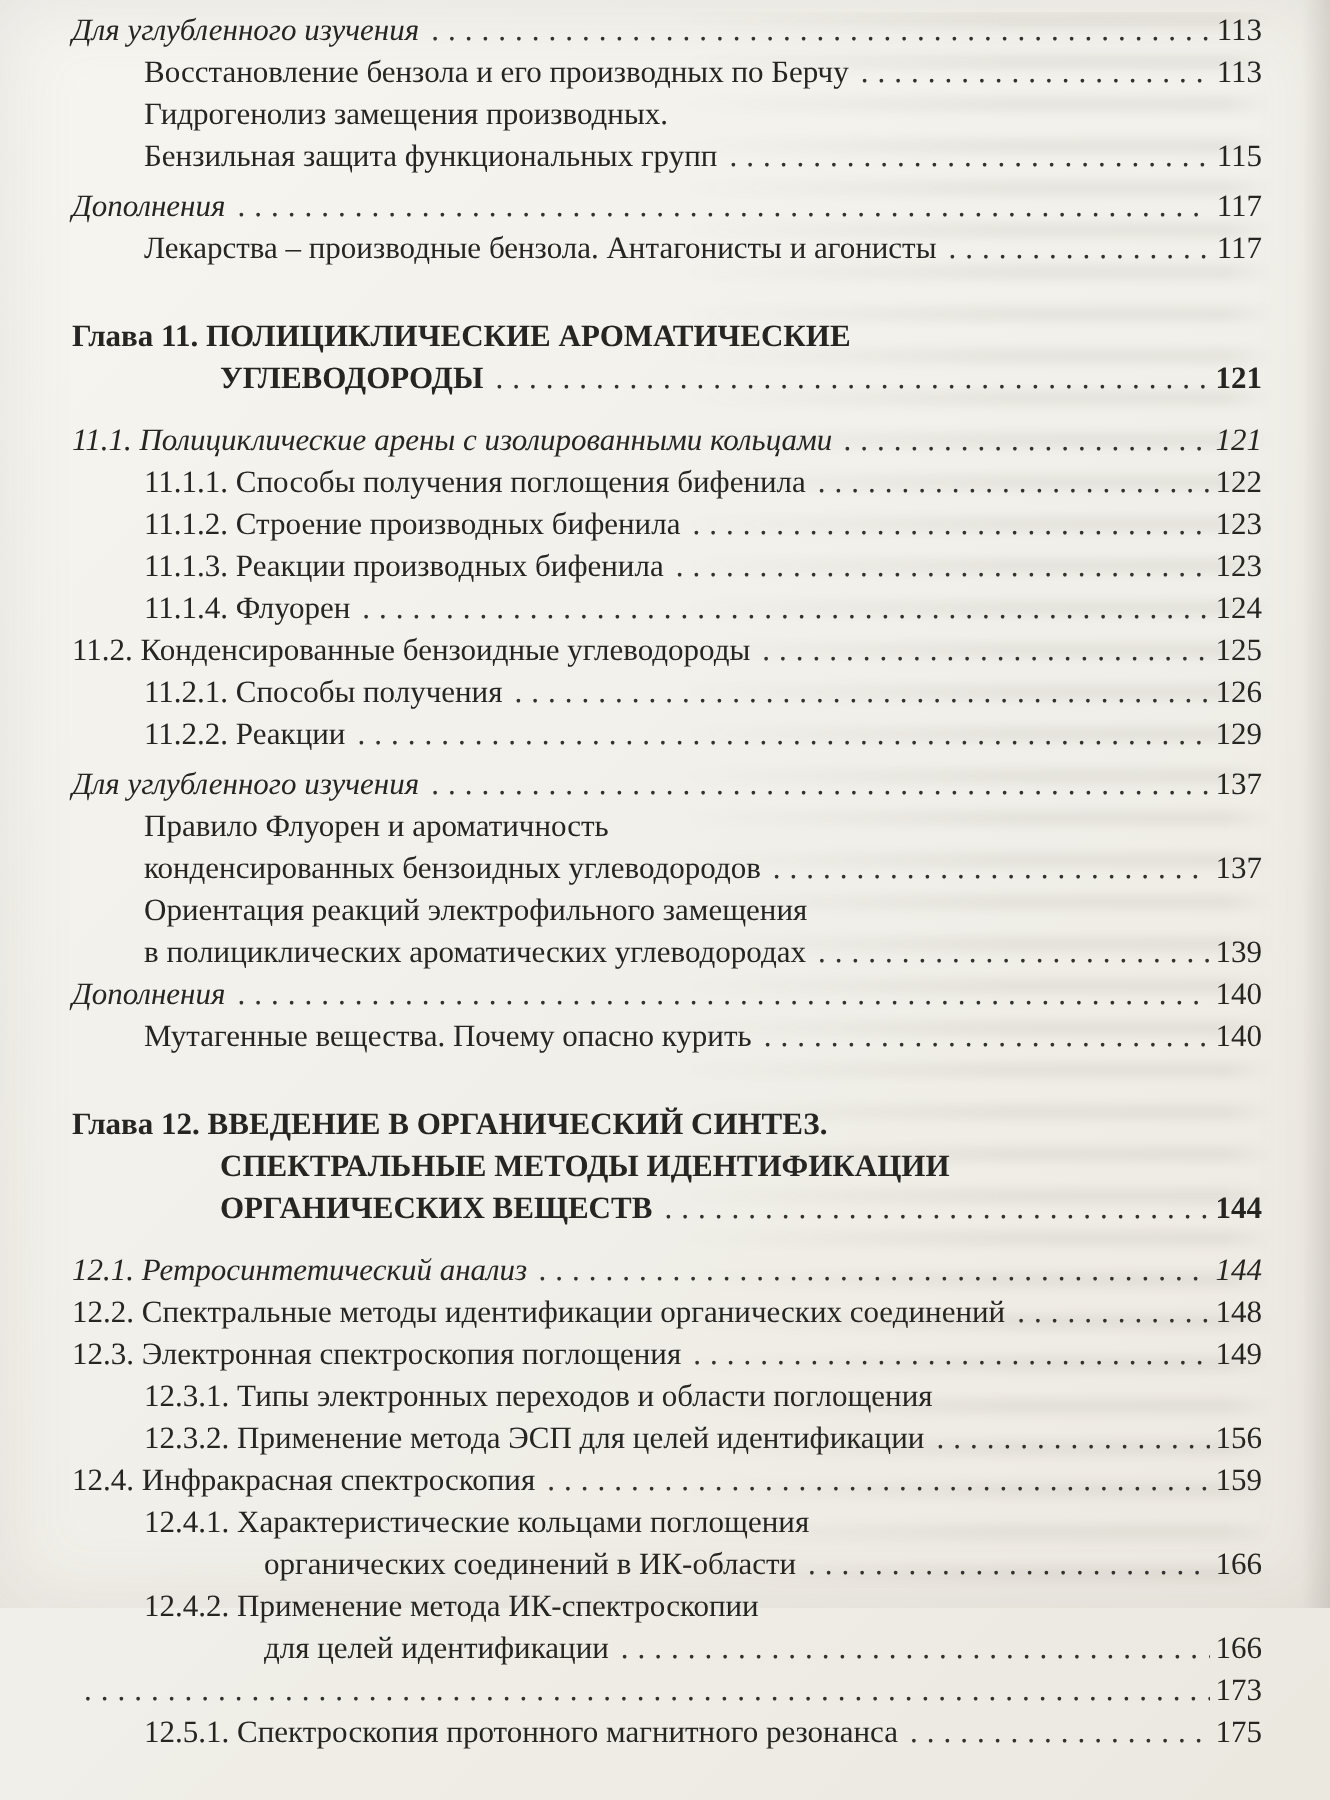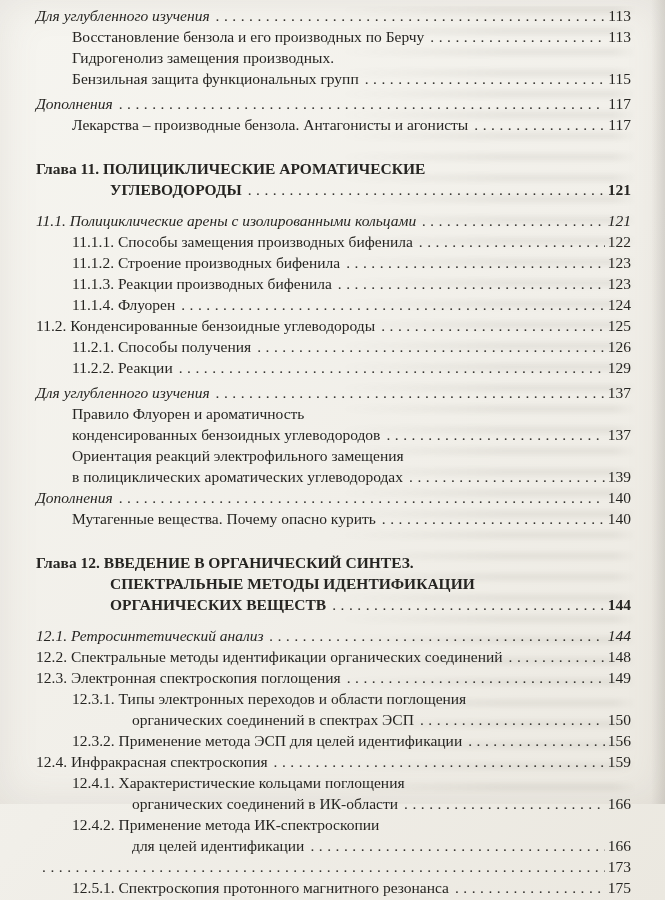--- a/index.html
+++ b/index.html
@@ -123,21 +123,21 @@
         <span class="txt">УГЛЕВОДОРОДЫ</span>
         <span class="lead"></span>
         <span class="pg">121</span>
       </div>
       <div class="row ind0 sp-md">
         <span class="txt">11.1. Полициклические арены с изолированными кольцами</span>
         <span class="lead"></span>
         <span class="pg">121</span>
       </div>
       <div class="row ind1">
-        <span class="txt">11.1.1. Способы замещения производных бифенила</span>
+        <span class="txt">11.1.1. Способы получения поглощения бифенила</span>
         <span class="lead"></span>
         <span class="pg">122</span>
       </div>
       <div class="row ind1">
         <span class="txt">11.1.2. Строение производных бифенила</span>
         <span class="lead"></span>
         <span class="pg">123</span>
       </div>
       <div class="row ind1">
         <span class="txt">11.1.3. Реакции производных бифенила</span>
@@ -216,25 +216,20 @@
         <span class="lead"></span>
         <span class="pg">148</span>
       </div>
       <div class="row ind0">
         <span class="txt">12.3. Электронная спектроскопия поглощения</span>
         <span class="lead"></span>
         <span class="pg">149</span>
       </div>
       <div class="row ind1">
         <span class="txt">12.3.1. Типы электронных переходов и области поглощения</span>
-      </div>
-      <div class="row ind3">
-        <span class="txt">органических соединений в спектрах ЭСП</span>
-        <span class="lead"></span>
-        <span class="pg">150</span>
       </div>
       <div class="row ind1">
         <span class="txt">12.3.2. Применение метода ЭСП для целей идентификации</span>
         <span class="lead"></span>
         <span class="pg">156</span>
       </div>
       <div class="row ind0">
         <span class="txt">12.4. Инфракрасная спектроскопия</span>
         <span class="lead"></span>
         <span class="pg">159</span>

